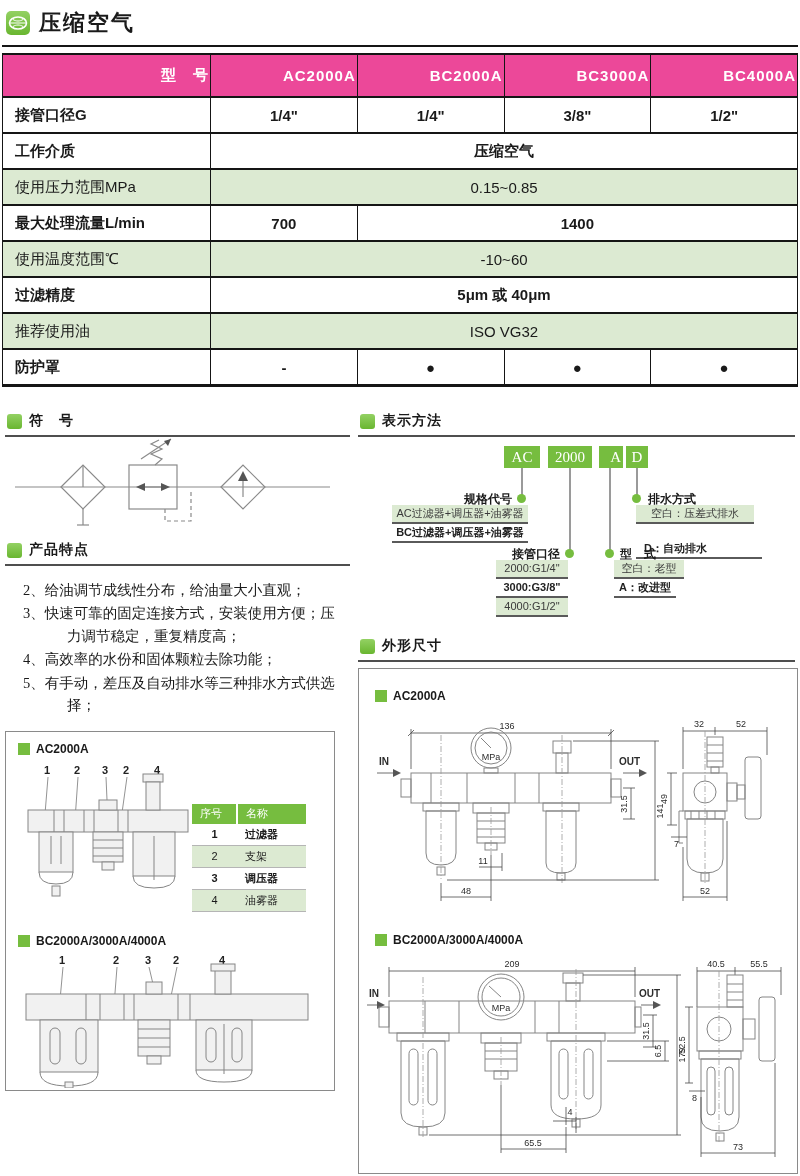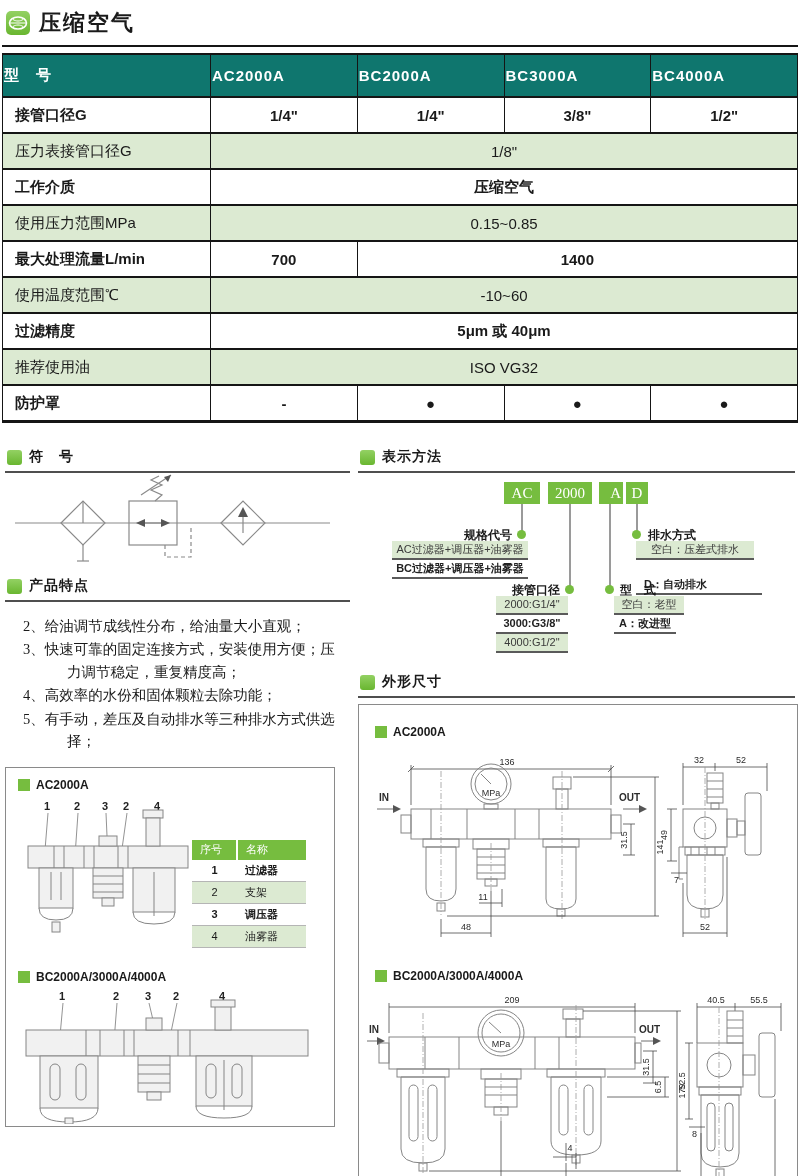--- a/index.html
+++ b/index.html
@@ -5,21 +5,21 @@
   html,body{margin:0;padding:0;background:#fff;}
   body{width:800px;height:1176px;font-family:"Liberation Sans",sans-serif;color:#1a1a1a;position:relative;overflow:hidden;}
   .page{padding:5px 2px 0 2px;}
   
   .page-header{display:flex;align-items:center;gap:9px;padding:3px 0 7px 4px;border-bottom:2px solid #151515;}
   .logo{width:24px;height:24px;border-radius:5px;background:linear-gradient(180deg,#93d163,#69b630);display:inline-block;flex:0 0 auto;}
   .page-title{font-size:22px;font-weight:bold;letter-spacing:2px;}
   
   table.spec{width:100%;border-collapse:collapse;margin-top:6px;border:1px solid #151515;border-bottom:3px solid #151515;table-layout:fixed;}
   table.spec th,table.spec td{border-left:1px solid #151515;border-top:2px solid #151515;}
-  table.spec th{background:#0f766e;color:#fff;font-size:15px;font-weight:bold;height:39px;text-align:left;letter-spacing:1px;}
+  table.spec th{background:#ec4899;color:#fff;font-size:15px;font-weight:bold;height:39px;text-align:right;letter-spacing:1px;}
   table.spec td{height:32px;font-size:15px;text-align:center;}
   table.spec td.c0{text-align:left;padding-left:12px;border-left:none;}
   tr.rw td{font-weight:bold;}
   tr.rg td{background:#dcead2;font-weight:normal;}
   td.dot{font-size:12px;}
   
   .cols{display:flex;gap:8px;padding:0 3px;margin-top:25px;}
   .col-left{width:345px;flex:0 0 auto;}
   .col-right{flex:1;min-width:0;}
   .sec-h{display:flex;align-items:center;gap:7px;border-bottom:2px solid #4f4f4f;padding:0 0 5px 2px;}
@@ -92,24 +92,20 @@
       <th>BC2000A</th>
       <th>BC3000A</th>
       <th>BC4000A</th>
     </tr>
     <tr class="rw">
       <td class="c0">接管口径G</td>
       <td>1/4"</td>
       <td>1/4"</td>
       <td>3/8"</td>
       <td>1/2"</td>
-    </tr>
-    <tr class="rg">
-      <td class="c0">压力表接管口径G</td>
-      <td colspan="4">1/8"</td>
     </tr>
     <tr class="rw">
       <td class="c0">工作介质</td>
       <td colspan="4">压缩空气</td>
     </tr>
     <tr class="rg">
       <td class="c0">使用压力范围MPa</td>
       <td colspan="4">0.15~0.85</td>
     </tr>
     <tr class="rw">

